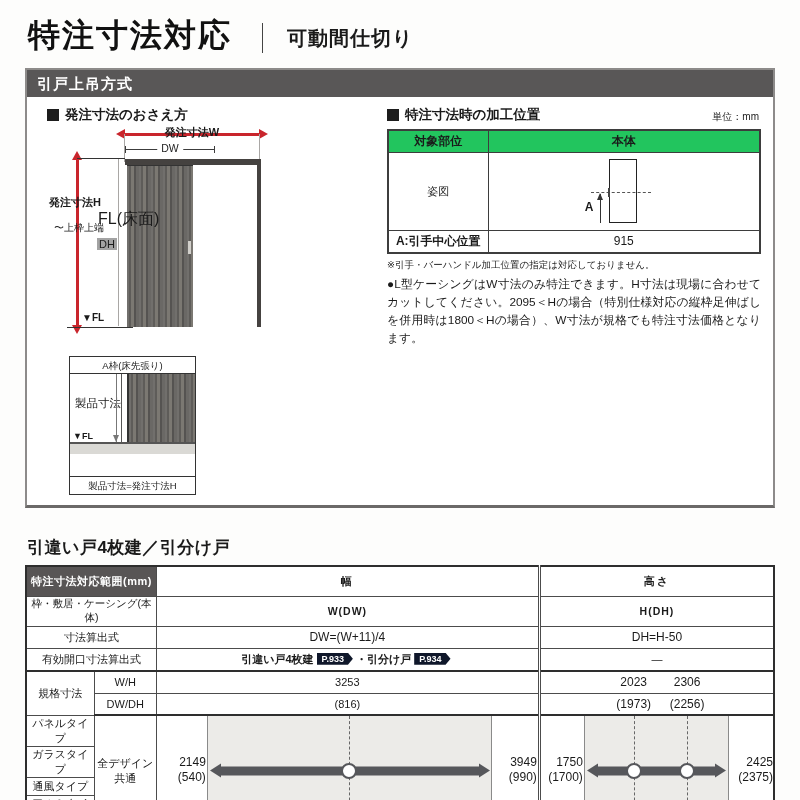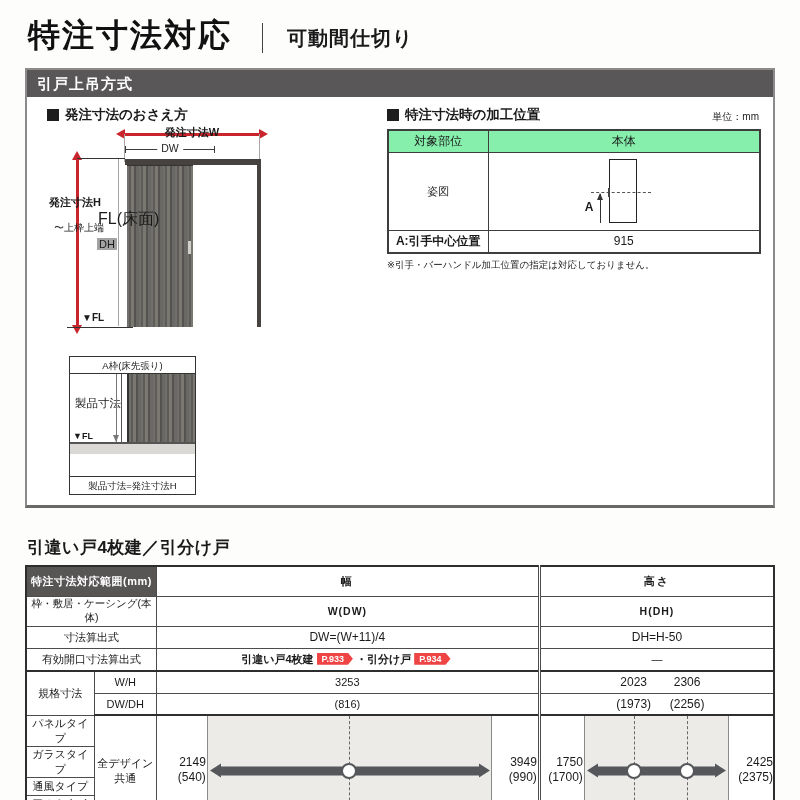--- a/index.html
+++ b/index.html
@@ -66,21 +66,21 @@
   .mini-wood { position:absolute; left:59px; right:0; top:0; bottom:0; }
   .mini-floor { height:10px; background:#dad9d5; }
   .mini-space { height:22px; background:#fff; }
   .mini-bottom { height:18px; border-top:1px solid #333; text-align:center; font-size:9.5px; line-height:17px; }
 
   
   .rc-head-row { display:flex; justify-content:space-between; align-items:flex-end; }
   .unit { font-size:10px; color:#222; padding-right:2px; }
   .proc-table { width:100%; border-collapse:collapse; margin-top:5px; border:2px solid #3d3d3d; }
   .proc-table td { border:1px solid #3d3d3d; text-align:center; vertical-align:middle; }
-  .proc-hdr { background:#86efac; font-size:12px; font-weight:normal; height:22px; }
+  .proc-hdr { background:#22c55e; font-size:12px; font-weight:bold; height:22px; }
   .proc-part-col { width:100px; }
   .proc-fig-row td { height:78px; font-size:11px; }
   .proc-val-row td { height:23px; font-size:12px; }
   .proc-label { font-size:11px; font-weight:bold; }
   .fig-wrap { position:relative; width:92px; height:66px; margin:5px auto 4px; }
   .fig-door { position:absolute; left:31px; top:0; width:28px; height:64px; border:1.5px solid #222; background:#fff; }
   .fig-dash { position:absolute; left:13px; top:33px; width:60px; border-top:1.2px dashed #555; }
   .fig-tick { position:absolute; left:30px; top:29px; width:2px; height:9px; background:#444; }
   .fig-aline { position:absolute; left:22px; top:35px; height:29px; width:1px; background:#333; }
   .fig-aline::before { content:""; position:absolute; top:-1px; left:-3px; border-bottom:7px solid #333;
@@ -100,21 +100,21 @@
   .spec-table tr.tb > td { border-bottom:2px solid #2e2e2e; }
   .cell-dark { background:#585555; color:#fff; font-weight:bold; font-size:12.5px; letter-spacing:0.5px; }
   .r1 td { height:30px; }
   .col-hdr { font-size:14px; font-weight:bold; letter-spacing:2px; }
   .r2 td { height:30px; font-size:10.5px; }
   .big-val { font-size:17px; font-weight:bold; letter-spacing:1px; }
   .r3 td { height:22px; }
   .r3 .val { font-size:12px; }
   .r4 td { height:23px; }
   .open-cell { font-weight:bold; font-size:11px; white-space:nowrap; }
-  .badge { display:inline-block; background:#ef4444; color:#fff; font-size:9px; font-weight:bold;
+  .badge { display:inline-block; background:#0f172a; color:#fff; font-size:9px; font-weight:bold;
            line-height:12px; padding:0 9px 0 5px; margin:0 3px; vertical-align:1px;
            clip-path:polygon(0 0, calc(100% - 5px) 0, 100% 50%, calc(100% - 5px) 100%, 0 100%); }
   .r5 td, .r6 td { height:22px; }
   .std-val { font-size:12px; }
   .pos-cell { position:relative; }
   .pos-a { position:absolute; top:50%; left:40%; transform:translate(-50%,-50%); font-size:12px; }
   .pos-b { position:absolute; top:50%; left:63%; transform:translate(-50%,-50%); font-size:12px; }
   .type-cell { height:18px; font-size:10.5px; }
   .common-cell { font-size:10.5px; line-height:1.3; }
   .diag-cell { position:relative; padding:0; }
@@ -217,20 +217,21 @@
           </tr>
           <tr class="proc-val-row">
             <td class="proc-label">A:引手中心位置</td>
             <td>915</td>
           </tr>
         </tbody>
           </table>
 
         <div class="proc-note">※引手・バーハンドル加工位置の指定は対応しておりません。</div>
 
+        <div class="notes-text">●L型ケーシングはW寸法のみ特注できます。H寸法は現場に合わせてカットしてください。2095＜Hの場合（特別仕様対応の縦枠足伸ばしを併用時は1800＜Hの場合）、W寸法が規格でも特注寸法価格となります。</div>
       </div>
     </div>
   </div>
 
   <div class="spec-title">引違い戸4枚建／引分け戸</div>
 
   <table class="spec-table">
     <colgroup>
         <col style="width:68px">
         <col style="width:62px">

